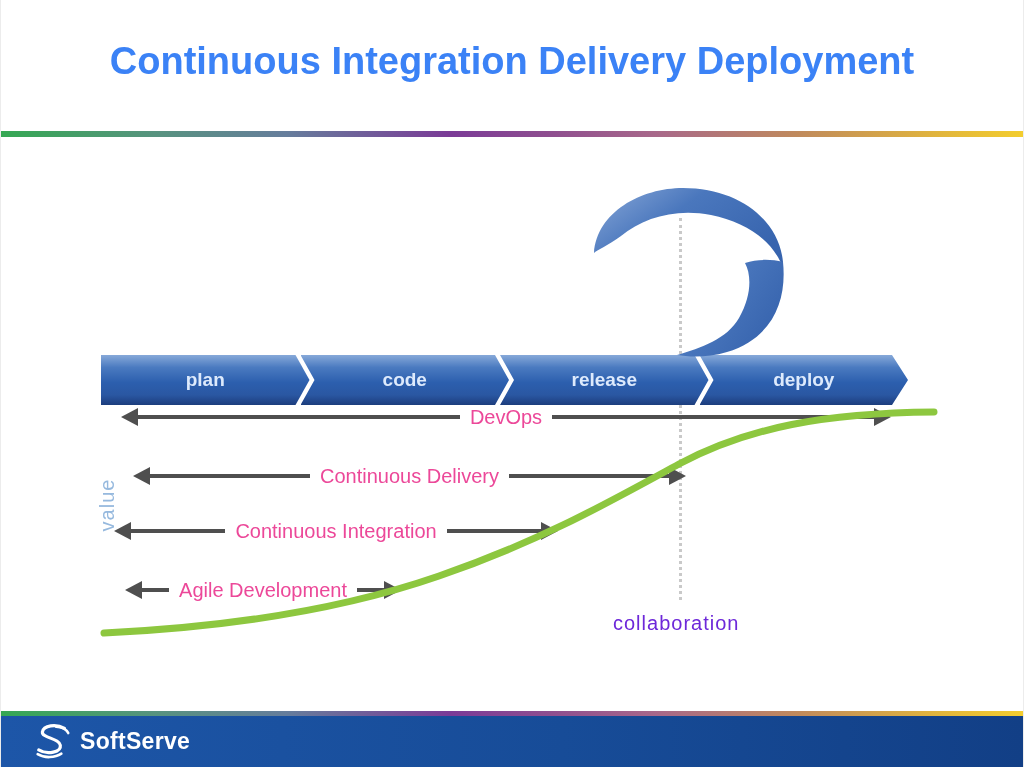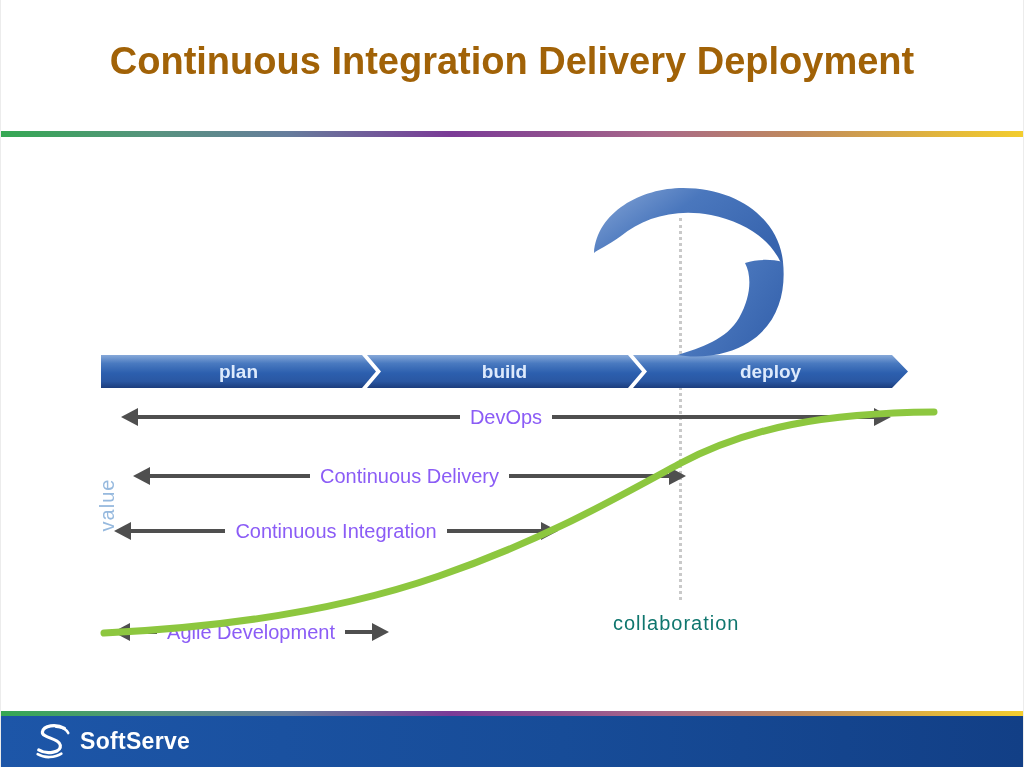--- a/index.html
+++ b/index.html
@@ -4,68 +4,68 @@
 <style>
   html,body{margin:0;padding:0;}
   body{
     width:1024px;height:767px;position:relative;overflow:hidden;
     background:#ffffff;font-family:"Liberation Sans",sans-serif;
     border-left:1px solid #ececec;border-right:1px solid #ececec;box-sizing:border-box;
   }
   
   .title{
     position:absolute;top:40px;left:0;width:100%;text-align:center;
-    font-size:38px;font-weight:bold;color:#a16207;letter-spacing:0px;
+    font-size:38px;font-weight:bold;color:#3b82f6;letter-spacing:0px;
   }
   .rainbow{
     position:absolute;left:0;width:100%;height:6px;
     background:linear-gradient(90deg,#35a853 0%,#57937f 15%,#667d9c 28%,#7b3b97 44%,#8f4f8f 54%,#a8688a 64%,#c08a5c 78%,#e2b63c 92%,#f3cd2e 100%);
   }
   .rainbow.top{top:131px;}
   .rainbow.bottom{top:711px;height:5px;}
   
   .dotted-line{
     position:absolute;left:678px;top:218px;height:382px;width:0;
     border-left:3px dotted #c9c9c9;
   }
   
   .chevron-bar{
-    position:absolute;left:100px;top:355px;width:807px;height:33px;
+    position:absolute;left:100px;top:355px;width:807px;height:50px;
     display:flex;
   }
   .seg{
     flex:1 1 0;position:relative;display:flex;align-items:center;justify-content:center;
     color:#ddeafc;font-size:19px;font-weight:600;
     background:linear-gradient(180deg,#87a9d9 0%,#4a7ac0 25%,#2c5fae 55%,#2a57a2 80%,#1c3d7d 100%);
     clip-path:polygon(14px 50%,0 0,calc(100% - 14px) 0,100% 50%,calc(100% - 14px) 100%,0 100%);
   }
   .seg + .seg{margin-left:-9px;}
   .seg.first{clip-path:polygon(0 0,calc(100% - 14px) 0,100% 50%,calc(100% - 14px) 100%,0 100%);}
   .seg.last{clip-path:polygon(14px 50%,0 0,calc(100% - 16px) 0,100% 50%,calc(100% - 16px) 100%,0 100%);}
   
   .span-row{
     position:absolute;display:flex;align-items:center;height:26px;
-    color:#8b5cf6;font-size:20px;white-space:nowrap;
+    color:#ec4899;font-size:20px;white-space:nowrap;
   }
   .span-row .sline{flex:1 1 0;height:4px;background:#4f4f4f;}
   .span-row .slabel{padding:0 10px;line-height:26px;}
   .ah{width:0;height:0;border-top:9px solid transparent;border-bottom:9px solid transparent;}
   .ah.left{border-right:17px solid #4f4f4f;}
   .ah.right{border-left:17px solid #4f4f4f;}
   .span-devops{left:120px;top:404px;width:770px;}
   .span-cd{left:132px;top:463px;width:553px;}
   .span-ci{left:113px;top:518px;width:444px;}
-  .span-agile{left:112px;top:577px;width:276px;margin-top:42px;}
+  .span-agile{left:124px;top:577px;width:276px;}
   
   .value-label{
     position:absolute;left:57px;top:493px;width:100px;height:24px;text-align:center;
     transform:rotate(-90deg);color:#96b9de;font-size:20px;letter-spacing:1px;
   }
   .collab-label{
-    position:absolute;left:612px;top:612px;color:#0f766e;font-size:20px;letter-spacing:1px;
+    position:absolute;left:612px;top:612px;color:#6d28d9;font-size:20px;letter-spacing:1px;
   }
   
   .overlay{position:absolute;left:0;top:0;width:1024px;height:767px;pointer-events:none;}
   
   .footer-bar{
     position:absolute;left:0;top:716px;width:100%;height:51px;
     background:linear-gradient(90deg,#1d56a8 0%,#174c98 55%,#123f86 100%);
   }
   .logo{position:absolute;left:34px;top:6px;display:flex;align-items:center;gap:7px;}
   .logo-text{color:#ffffff;font-size:23px;font-weight:bold;letter-spacing:0.3px;}
@@ -76,21 +76,24 @@
 <div class="title">Continuous Integration Delivery Deployment</div>
 <div class="rainbow top"></div>
 
 <div class="dotted-line"></div>
 
 <div class="chevron-bar">
   <div class="seg first">
       <span>plan</span>
     </div>
   <div class="seg">
-      <span>build</span>
+      <span>code</span>
+    </div>
+  <div class="seg">
+      <span>release</span>
     </div>
   <div class="seg last">
       <span>deploy</span>
     </div>
 </div>
 
 <div class="span-row span-devops">
   <span class="ah left"></span>
   <span class="sline"></span>
   <span class="slabel">DevOps</span>

